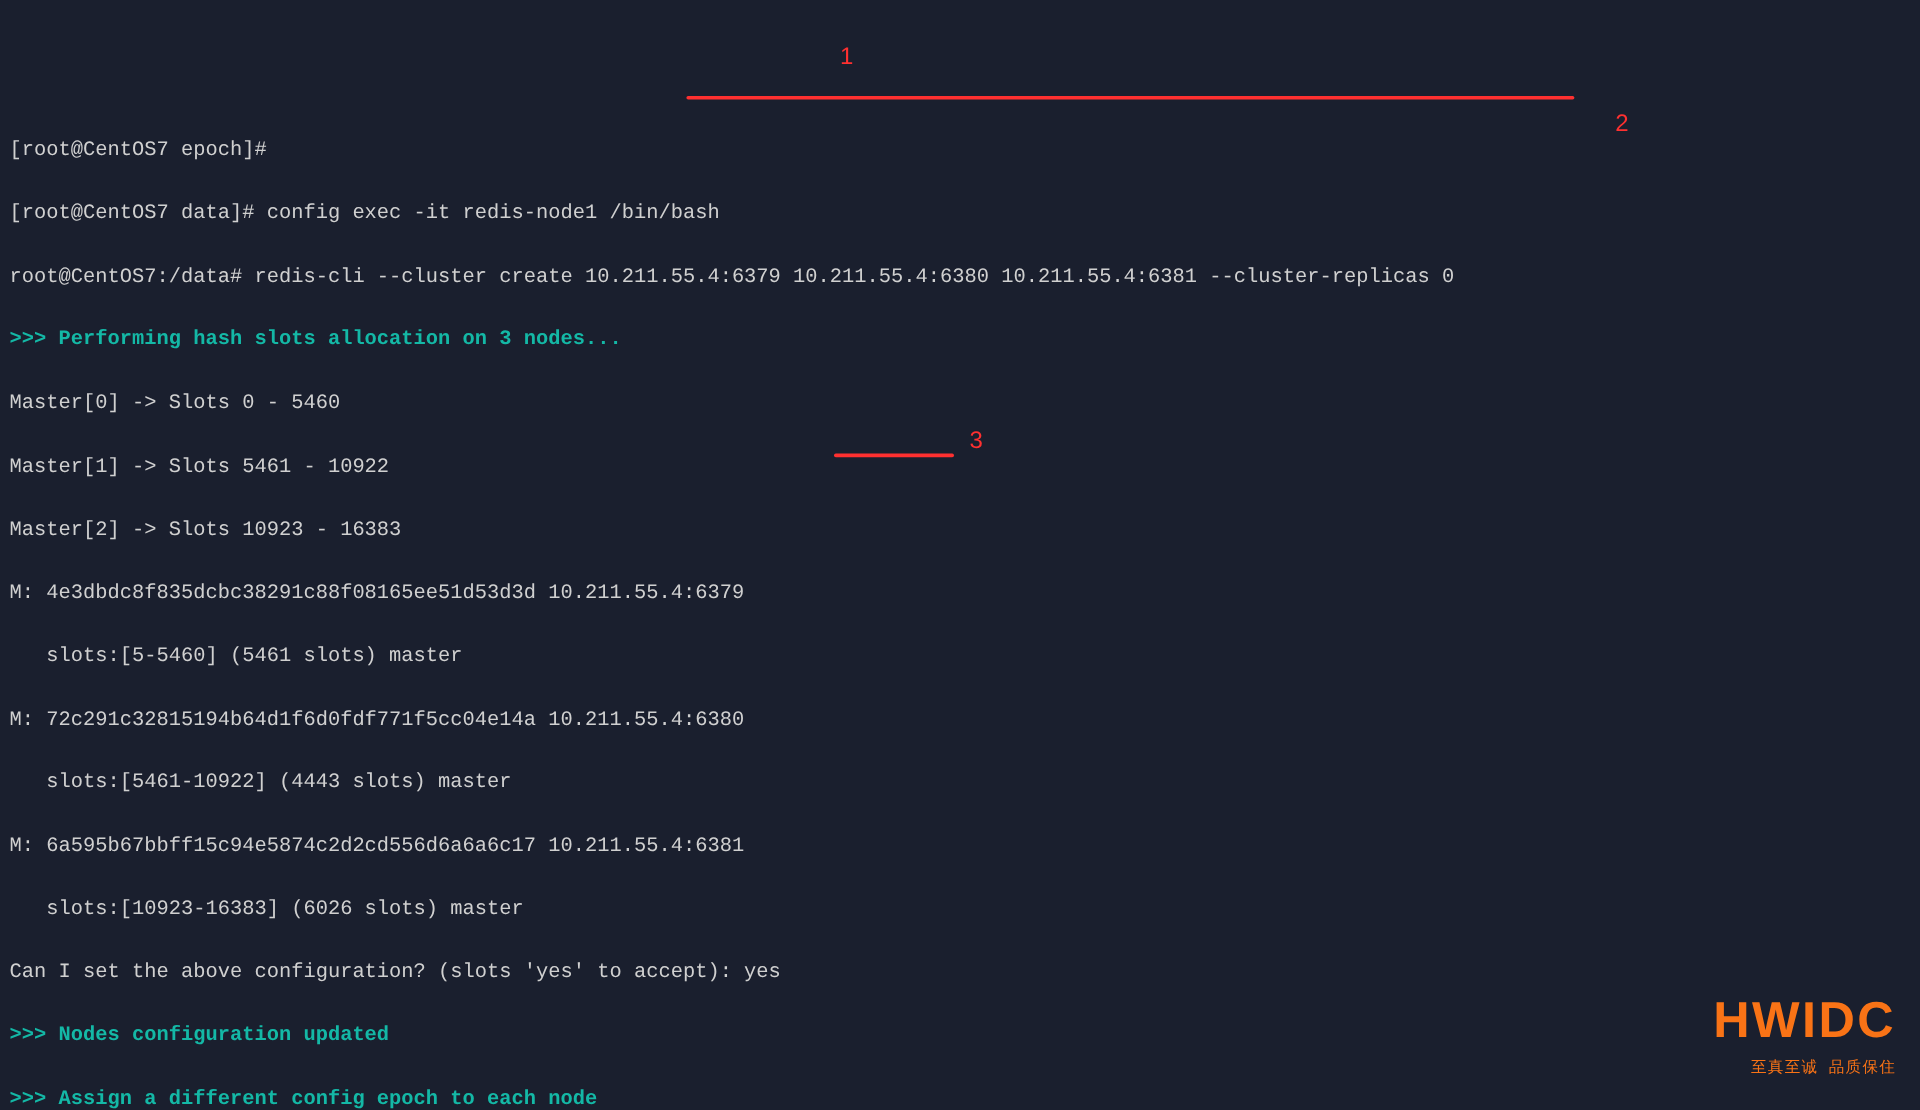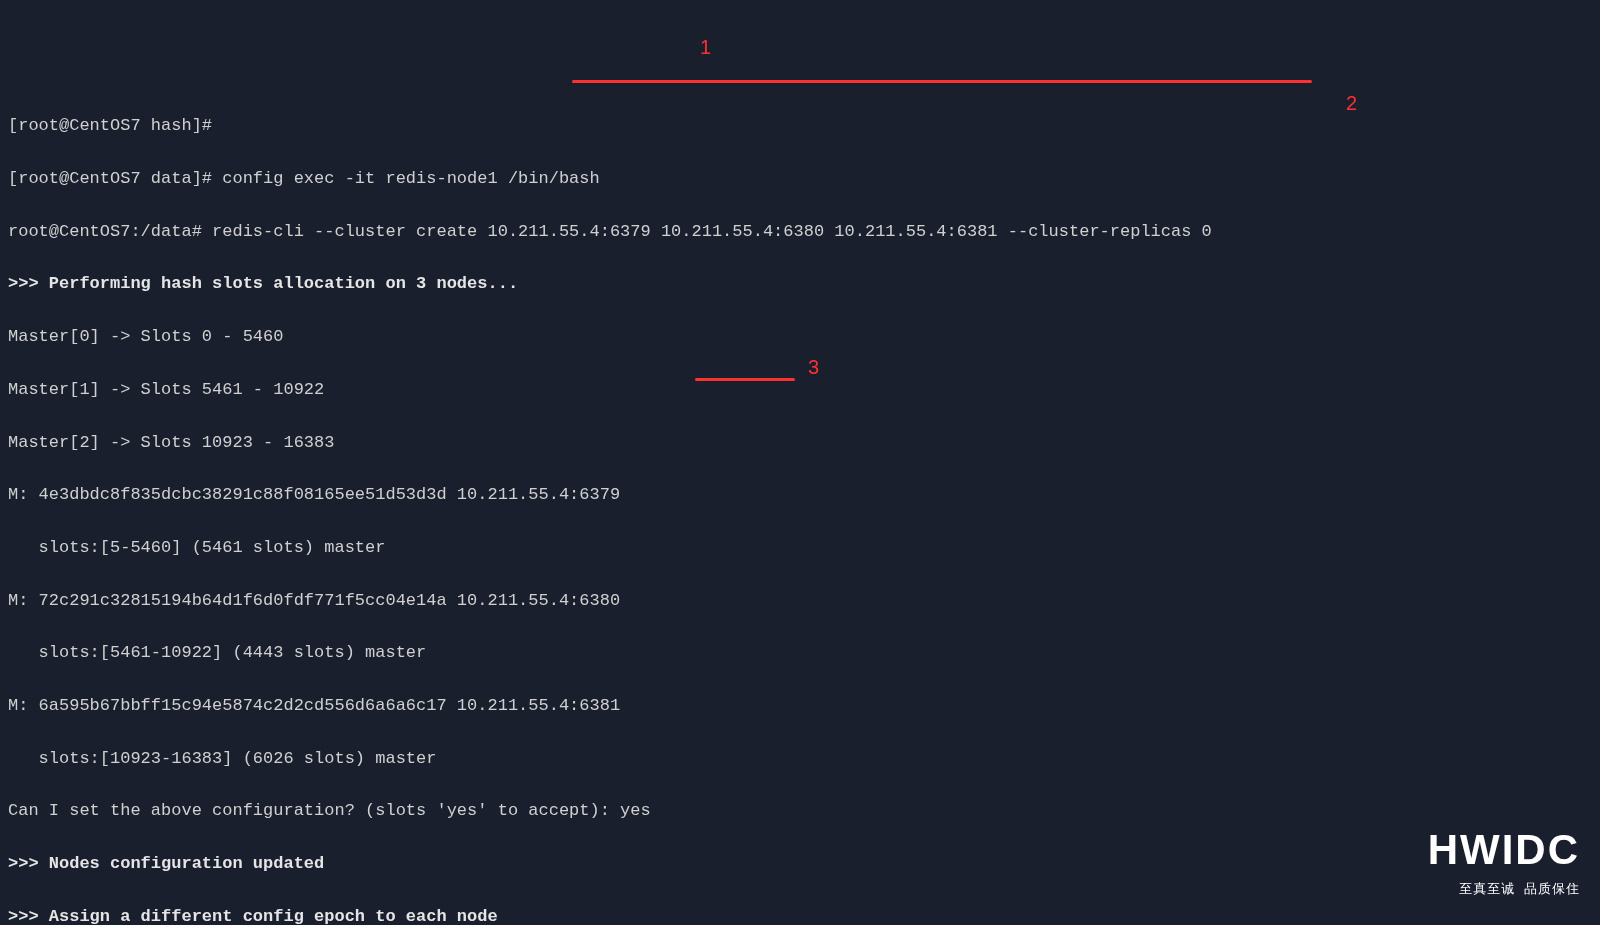--- a/index.html
+++ b/index.html
@@ -17,42 +17,42 @@
       white-space: pre;
       position: relative;
       width: 1600px;
       height: 925px;
       overflow: hidden;
     }
     .line {
       display: block;
     }
     .green {
-      color: #e5e5e5;
+      color: #14b8a6;
     }
     .bold {
       font-weight: bold;
     }
     .annotation {
       color: #ff3030;
       font-family: Arial, sans-serif;
       font-size: 20px;
       position: absolute;
     }
     .underline-red {
       position: absolute;
       height: 3px;
       background: #ff3030;
       border-radius: 2px;
     }
     .watermark {
       position: absolute;
       right: 20px;
       bottom: 25px;
-      color: #ffffff;
+      color: #f97316;
       text-align: right;
       white-space: normal;
     }
     .watermark-main {
       font-family: Arial, sans-serif;
       font-size: 42px;
       font-weight: bold;
       letter-spacing: 2px;
     }
     .watermark-sub {
@@ -60,21 +60,21 @@
       font-size: 13px;
       letter-spacing: 1px;
       margin-top: -2px;
     }
   </style>
 </head>
 <body>
 
 
 
-<div class="line">[root@CentOS7 hash]#</div>
+<div class="line">[root@CentOS7 epoch]#</div>
 <div class="line">[root@CentOS7 data]# config exec -it redis-node1 /bin/bash</div>
 <div class="line">root@CentOS7:/data# redis-cli --cluster create 10.211.55.4:6379 10.211.55.4:6380 10.211.55.4:6381 --cluster-replicas 0</div>
 <div class="line green bold">&gt;&gt;&gt; Performing hash slots allocation on 3 nodes...</div>
 <div class="line">Master[0] -&gt; Slots 0 - 5460</div>
 <div class="line">Master[1] -&gt; Slots 5461 - 10922</div>
 <div class="line">Master[2] -&gt; Slots 10923 - 16383</div>
 <div class="line">M: 4e3dbdc8f835dcbc38291c88f08165ee51d53d3d 10.211.55.4:6379</div>
 <div class="line">   slots:[5-5460] (5461 slots) master</div>
 <div class="line">M: 72c291c32815194b64d1f6d0fdf771f5cc04e14a 10.211.55.4:6380</div>
 <div class="line">   slots:[5461-10922] (4443 slots) master</div>

